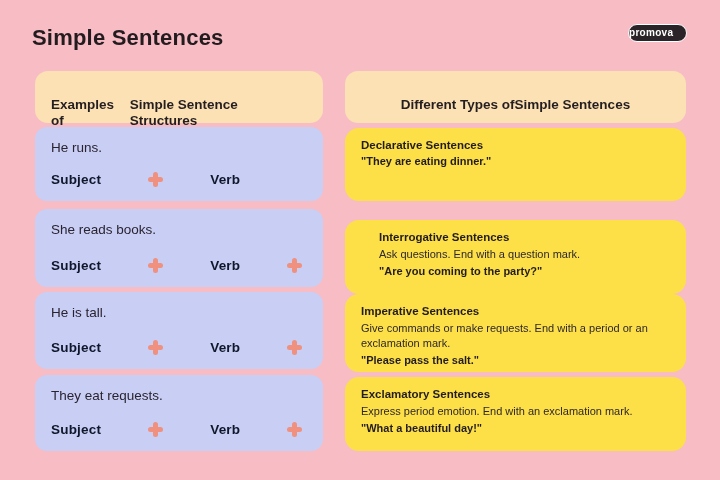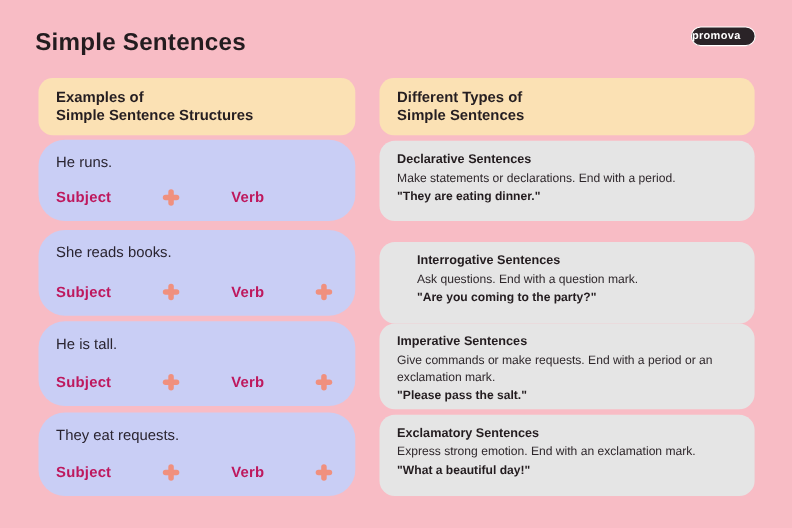--- a/index.html
+++ b/index.html
@@ -47,54 +47,54 @@
 
   
   .col-header {
     position: absolute;
     top: 71px;
     height: 47px;
     background: #FBE1B4;
     border-radius: 13px;
     padding: 26px 16px;
     display: flex;
-    flex-direction: column;
+    flex-direction: row;
     justify-content: center;
     font-size: 13.5px;
     font-weight: 800;
     line-height: 1.22;
     color: #251E21;
   }
   .col-header.left  { left: 35px;  width: 288px; }
   .col-header.right { left: 345px; width: 341px; }
 
   
   .example-card {
     position: absolute;
     left: 35px;
     width: 288px;
     background: #C9CEF5;
-    border-radius: 24px;
+    border-radius: 12px;
     padding: 13px 16px 14px 16px;
     display: flex;
     flex-direction: column;
     justify-content: space-between;
   }
   .example-card .sentence {
     font-size: 13.5px;
     font-weight: 400;
     color: #2A2430;
   }
   .parts-row {
     display: flex;
     align-items: center;
     font-size: 13.5px;
     font-weight: 800;
     letter-spacing: 0.2px;
-    color: #be185d;
+    color: #0f172a;
     gap: 36px;
   }
   .plus {
     position: relative;
     display: inline-block;
     width: 15px;
     height: 15px;
     margin: 0 11px;
     flex: 0 0 auto;
   }
@@ -105,21 +105,21 @@
     border-radius: 2.5px;
   }
   .plus::before { left: 0; top: 5px; width: 15px; height: 5px; }
   .plus::after  { left: 5px; top: 0; width: 5px; height: 15px; }
 
   
   .type-card {
     position: absolute;
     left: 345px;
     width: 341px;
-    background: #e5e5e5;
+    background: #fde047;
     border-radius: 14px;
     padding: 11px 16px 10px 16px;
   }
   .type-card .type-title {
     font-size: 11.5px;
     font-weight: 800;
     color: #231C1F;
     margin-bottom: 4px;
   }
   .type-card .type-desc {
@@ -204,35 +204,34 @@
         <span>Subject</span>
         <span class="plus"></span>
         <span>Verb</span>
         <span class="plus"></span>
         <span>Adverb</span>
       </div>
   </div>
 
   <div class="type-card" id="ty-card-0">
     <div class="type-title">Declarative Sentences</div>
-    <div class="type-desc">Make statements or declarations. End with a period.</div>
     <div class="type-example">"They are eating dinner."</div>
   </div>
 
   <div class="type-card" id="ty-card-1">
     <div class="type-title">Interrogative Sentences</div>
     <div class="type-desc">Ask questions. End with a question mark.</div>
     <div class="type-example">"Are you coming to the party?"</div>
   </div>
 
   <div class="type-card" id="ty-card-2">
     <div class="type-title">Imperative Sentences</div>
     <div class="type-desc">Give commands or make requests. End with a period or an exclamation mark.</div>
     <div class="type-example">"Please pass the salt."</div>
   </div>
 
   <div class="type-card" id="ty-card-3">
     <div class="type-title">Exclamatory Sentences</div>
-    <div class="type-desc">Express strong emotion. End with an exclamation mark.</div>
+    <div class="type-desc">Express period emotion. End with an exclamation mark.</div>
     <div class="type-example">"What a beautiful day!"</div>
   </div>
 
 </div>
 
 </body></html>

